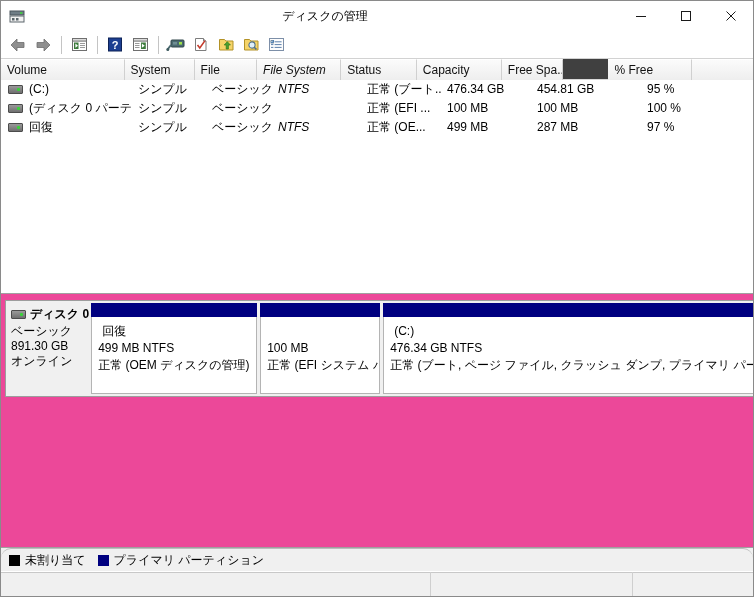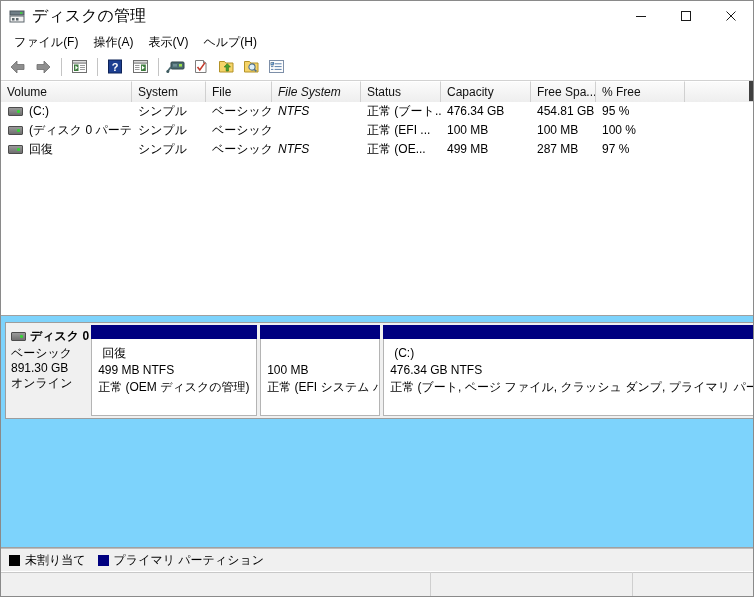--- a/index.html
+++ b/index.html
@@ -36,24 +36,25 @@
   }
   .title-icon {
     width: 16px;
     height: 16px;
     margin-left: 8px;
     margin-right: 7px;
     position: relative;
     flex: 0 0 auto;
   }
   .title-text {
-    font-size: 16px;
+    font-size: 12px;
     color: #000;
     flex: 1 1 auto;
     white-space: nowrap;
+    text-align: center;
   }
   .winbtns {
     display: flex;
     height: 30px;
     flex: 0 0 auto;
   }
   .winbtn {
     width: 45px;
     height: 30px;
     display: flex;
@@ -178,27 +179,27 @@
   }
 
   
   .c-vol  { width: 131px; }
   .c-lay  { width: 74px;  }
   .c-typ  { width: 66px;  }
   .c-fs   { width: 89px; font-style: italic;  }
   .c-sta  { width: 80px;  }
   .c-cap  { width: 90px;  }
   .c-fsp  { width: 65px;  }
-  .c-pct  { width: 89px;  }
+  .c-pct  { width: 89px; margin-left: 45px;  }
   .c-end  { width: 64px;  border-right: none; }
 
   
   .diskpane {
     flex: 1 1 auto;
-    background: #7dd3fc;
+    background: #ec4899;
     position: relative;
     overflow: hidden;
     border-bottom: 1px solid #a0a0a0;
   }
   .disk-row {
     display: flex;
     margin: 6px 4px 0 4px;
     height: 97px;
   }
   .disk-info {
@@ -262,20 +263,21 @@
 
   
   .legend {
     flex: 0 0 auto;
     height: 22px;
     background: #f0f0f0;
     display: flex;
     align-items: center;
     padding-left: 8px;
     border-top: 1px solid #bdbdbd;
+    border-radius: 10px;
   }
   .legend-item {
     display: flex;
     align-items: center;
     margin-right: 12px;
     font-size: 12px;
     white-space: nowrap;
   }
   .swatch {
     width: 11px;
@@ -336,26 +338,20 @@
       </div>
       <div class="winbtn">
         <svg width="12" height="12" viewBox="0 0 12 12">
             <line x1="1.5" y1="1.5" x2="10.5" y2="10.5" stroke="#1a1a1a" stroke-width="1"></line>
             <line x1="10.5" y1="1.5" x2="1.5" y2="10.5" stroke="#1a1a1a" stroke-width="1"></line>
           </svg>
       </div>
     </div>
   </div>
 
-  <div class="menubar">
-    <div class="menuitem">ファイル(F)</div>
-    <div class="menuitem">操作(A)</div>
-    <div class="menuitem">表示(V)</div>
-    <div class="menuitem">ヘルプ(H)</div>
-  </div>
 
   <div class="toolbar">
     <div class="tb-btn">
       <svg width="18" height="16" viewBox="0 0 18 16">
         <path d="M8 2 L2 8 L8 14 L8 10.5 L15 10.5 L15 5.5 L8 5.5 Z" fill="#8f8f8f" stroke="#6d6d6d" stroke-width="0.8" stroke-linejoin="round"></path>
       </svg>
     </div>
     <div class="tb-btn">
       <svg width="18" height="16" viewBox="0 0 18 16">
         <path d="M10 2 L16 8 L10 14 L10 10.5 L3 10.5 L3 5.5 L10 5.5 Z" fill="#8f8f8f" stroke="#6d6d6d" stroke-width="0.8" stroke-linejoin="round"></path>

